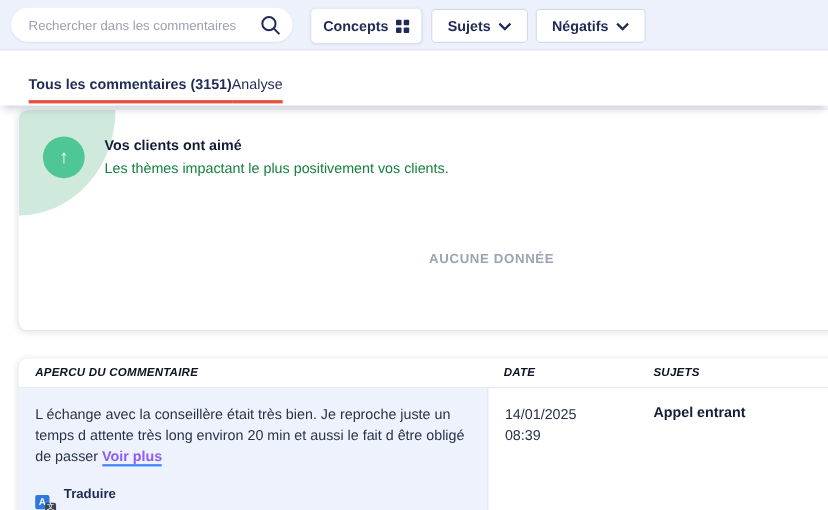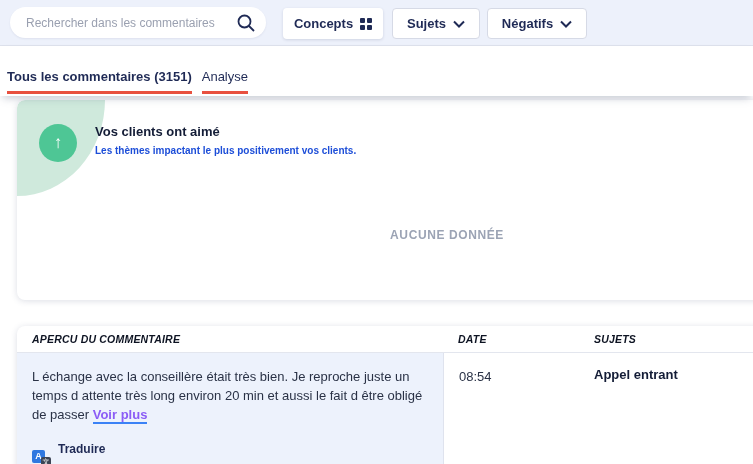--- a/index.html
+++ b/index.html
@@ -25,36 +25,36 @@
   .btn-outline { border:1px solid #d6dae6; }
   .btn-sujets { left:392px; width:88px; }
   .btn-negatifs { left:487px; width:100px; }
   .grid-icon { display:grid; grid-template-columns:5px 5px; grid-template-rows:5px 5px;
     gap:2px; }
   .grid-icon span { background:#1f2a55; border-radius:1px; }
 
   
   .tabsbar { position:absolute; top:46px; left:0; width:753px; height:50px;
     background:#fff; box-shadow:0 5px 8px -3px rgba(90,100,130,0.35); z-index:5; }
-  .tabs { position:absolute; left:7px; bottom:2px; display:flex; gap:10px; }
+  .tabs { position:absolute; left:26px; bottom:2px; display:flex; }
   .tab { font-size:13px; color:#1f2a55; padding-bottom:7px;
     border-bottom:3px solid #e8503f; cursor:pointer; white-space:nowrap; }
   .tab.active { font-weight:bold; }
 
   
   .insight-card { position:absolute; left:17px; top:100px; width:860px; height:200px;
     background:#fff; border-radius:8px; box-shadow:0 1px 6px rgba(60,70,110,0.18); overflow:hidden; }
   .blob { position:absolute; left:0; top:0; width:88px; height:96px;
     background:#cfe9dc; border-radius:8px 0 100% 0; }
   .arrow-circle { position:absolute; left:22px; top:24px; width:38px; height:38px;
     border-radius:50%; background:#4ec695; display:flex; align-items:center;
     justify-content:center; color:#fff; font-size:17px; font-weight:bold; }
   .insight-head { position:absolute; left:78px; top:24px; }
   .insight-title { font-size:13px; font-weight:bold; color:#131c36; margin-bottom:6px; }
-  .insight-sub { font-size:10px; color:#1d4ed8;font-weight:bold; }
+  .insight-sub { font-size:13px; color:#15803d; }
   .empty-state { position:absolute; left:0; top:128px; width:100%; text-align:center;
     font-size:12px; font-weight:600; letter-spacing:0.6px; color:#9ba3b4; }
 
   
   .table-card { position:absolute; left:17px; top:326px; width:860px; height:200px;
     background:#fff; border-radius:8px 8px 0 0; box-shadow:0 1px 6px rgba(60,70,110,0.18); }
   .t-head { display:grid; grid-template-columns:426px 141px 1fr; height:27px;
     border-bottom:1px solid #e3e6ee; align-items:center; }
   .t-head .th { font-size:10.5px; font-weight:bold; letter-spacing:0.2px; color:#0d1322;font-style:italic; }
   .th-1 { padding-left:15px; } .th-2 { padding-left:15px; } .th-3 { padding-left:10px; }
@@ -146,19 +146,20 @@
         <span class="see-more">Voir plus</span>
         <div class="translate-row">
           <span class="translate-icon">
             <span class="sqA">A</span>
             <span class="sqB">文</span>
           </span>
           <span class="translate-link">Traduire</span>
         </div>
       </div>
       <div class="cell-date">
-        <div>08:54</div>
+        <div>14/01/2025</div>
+        <div>08:39</div>
       </div>
       <div class="cell-subject">Appel entrant</div>
     </div>
   </div>
 
 </div>
 
 </body></html>

